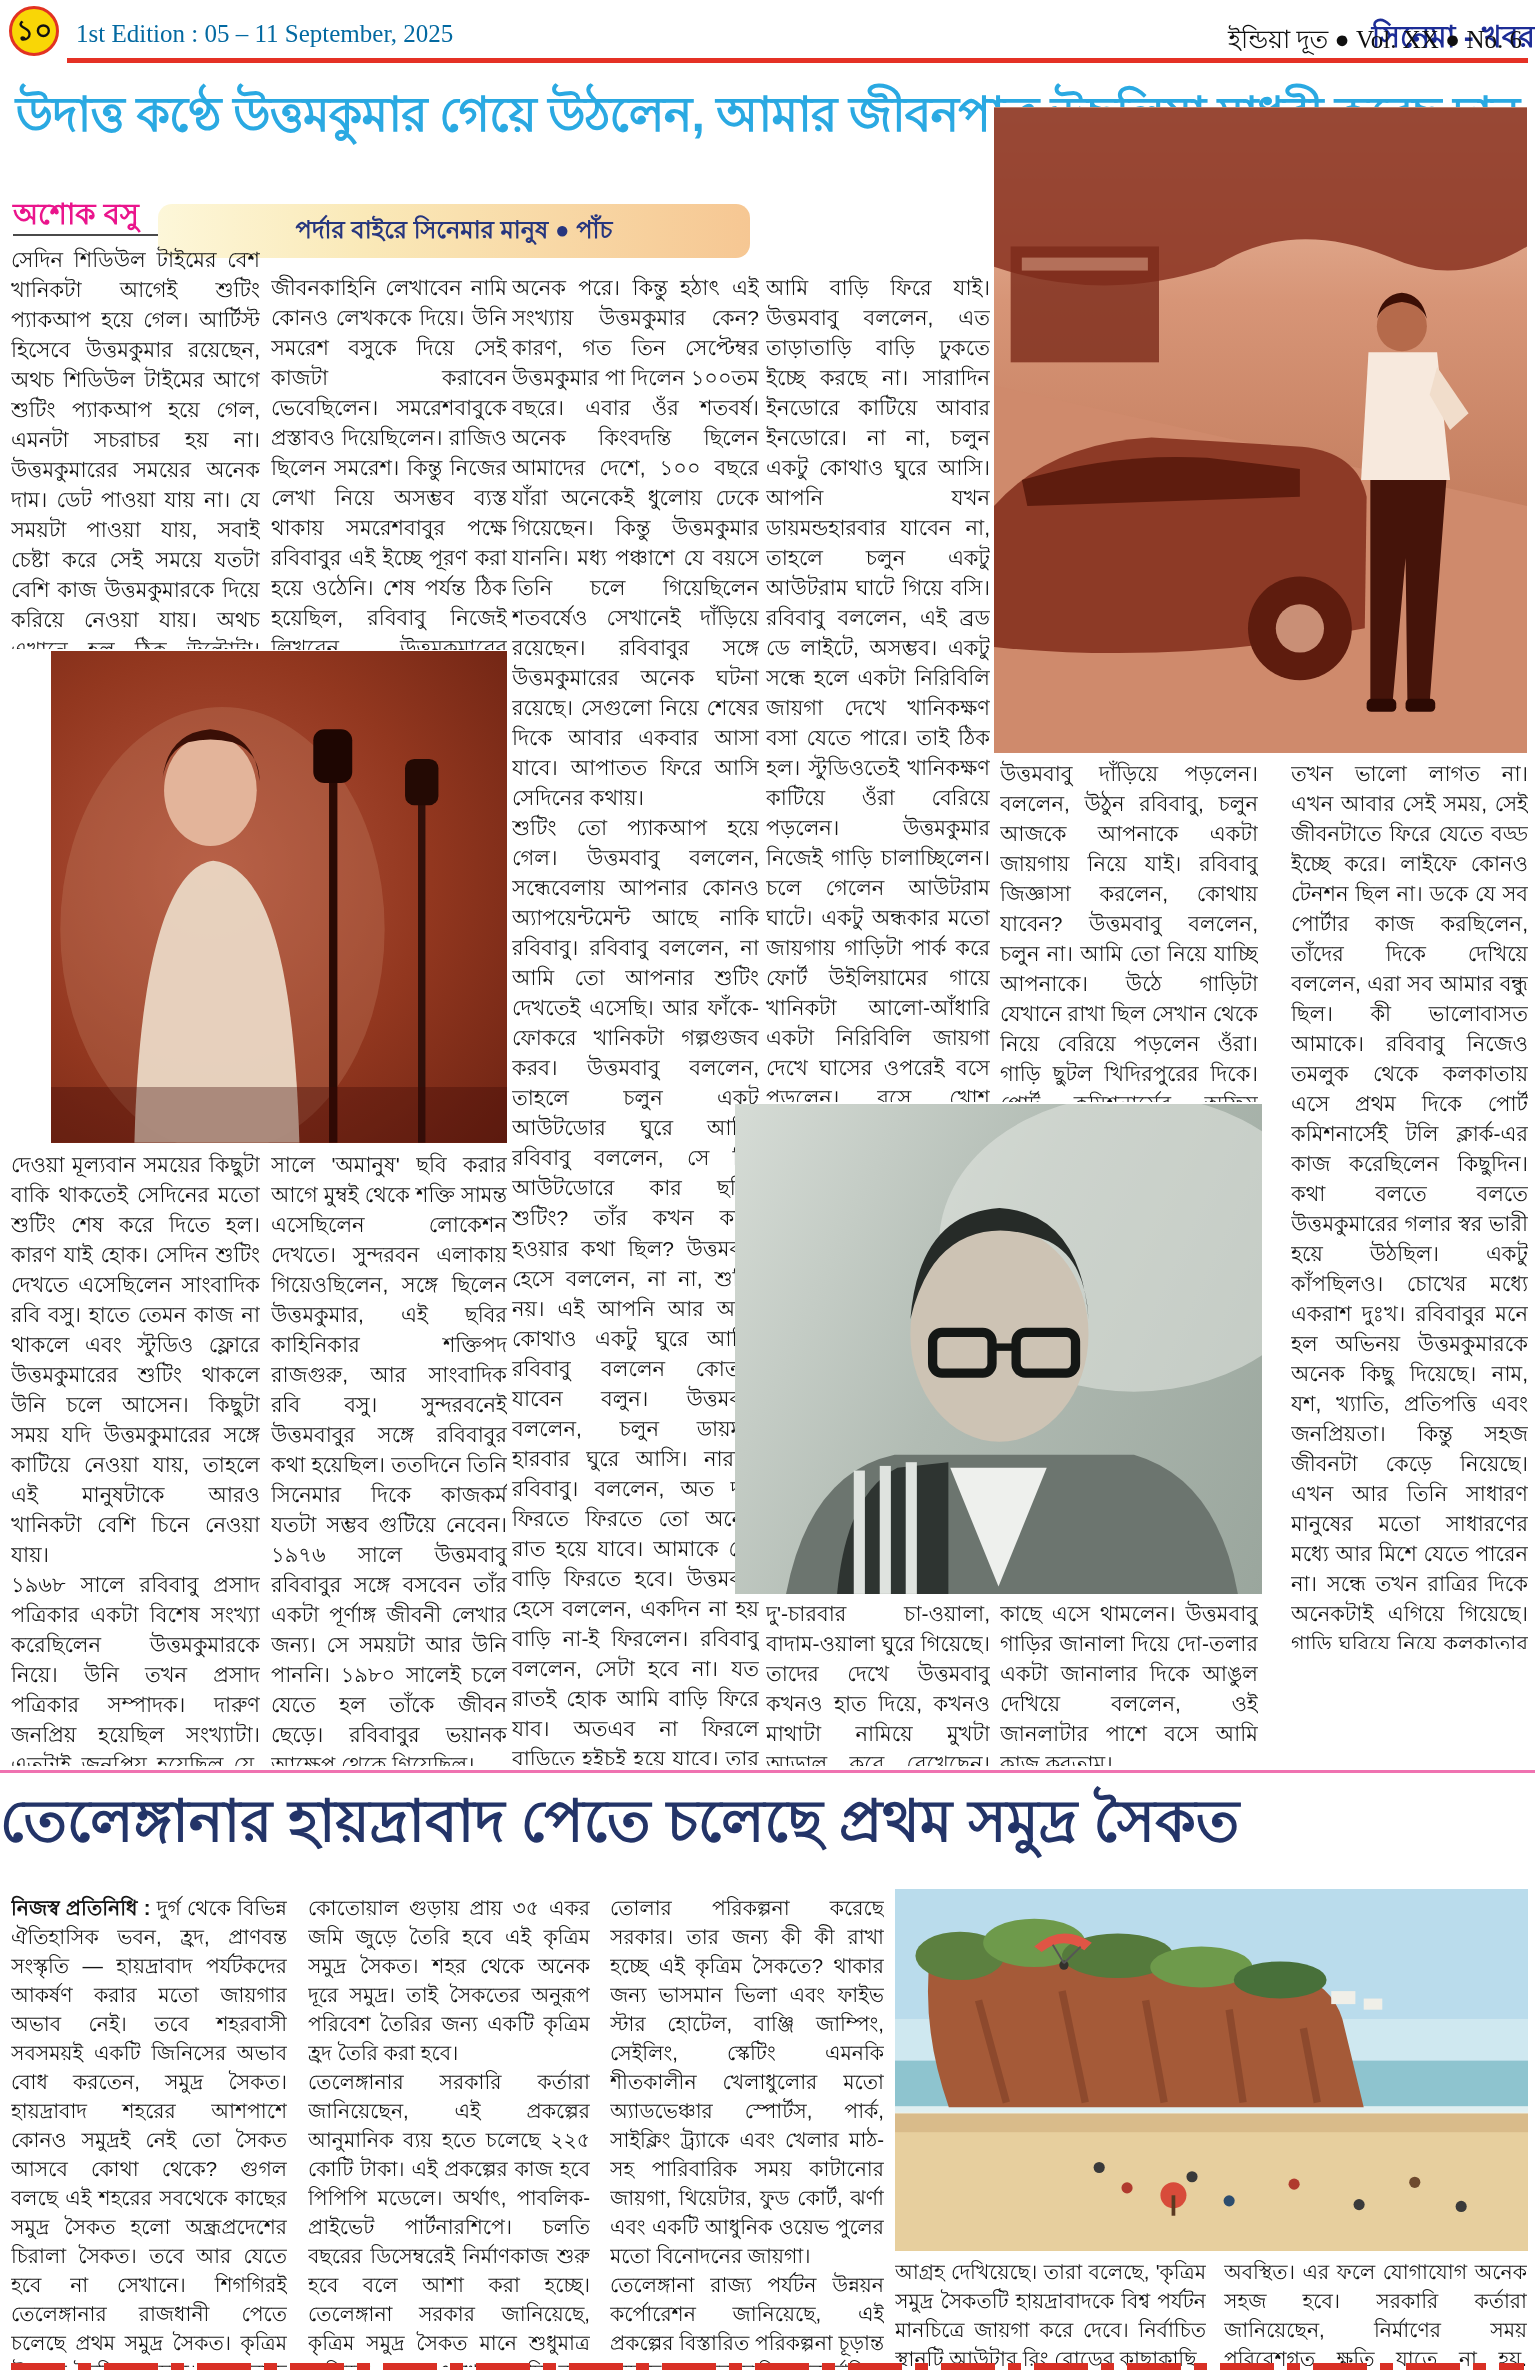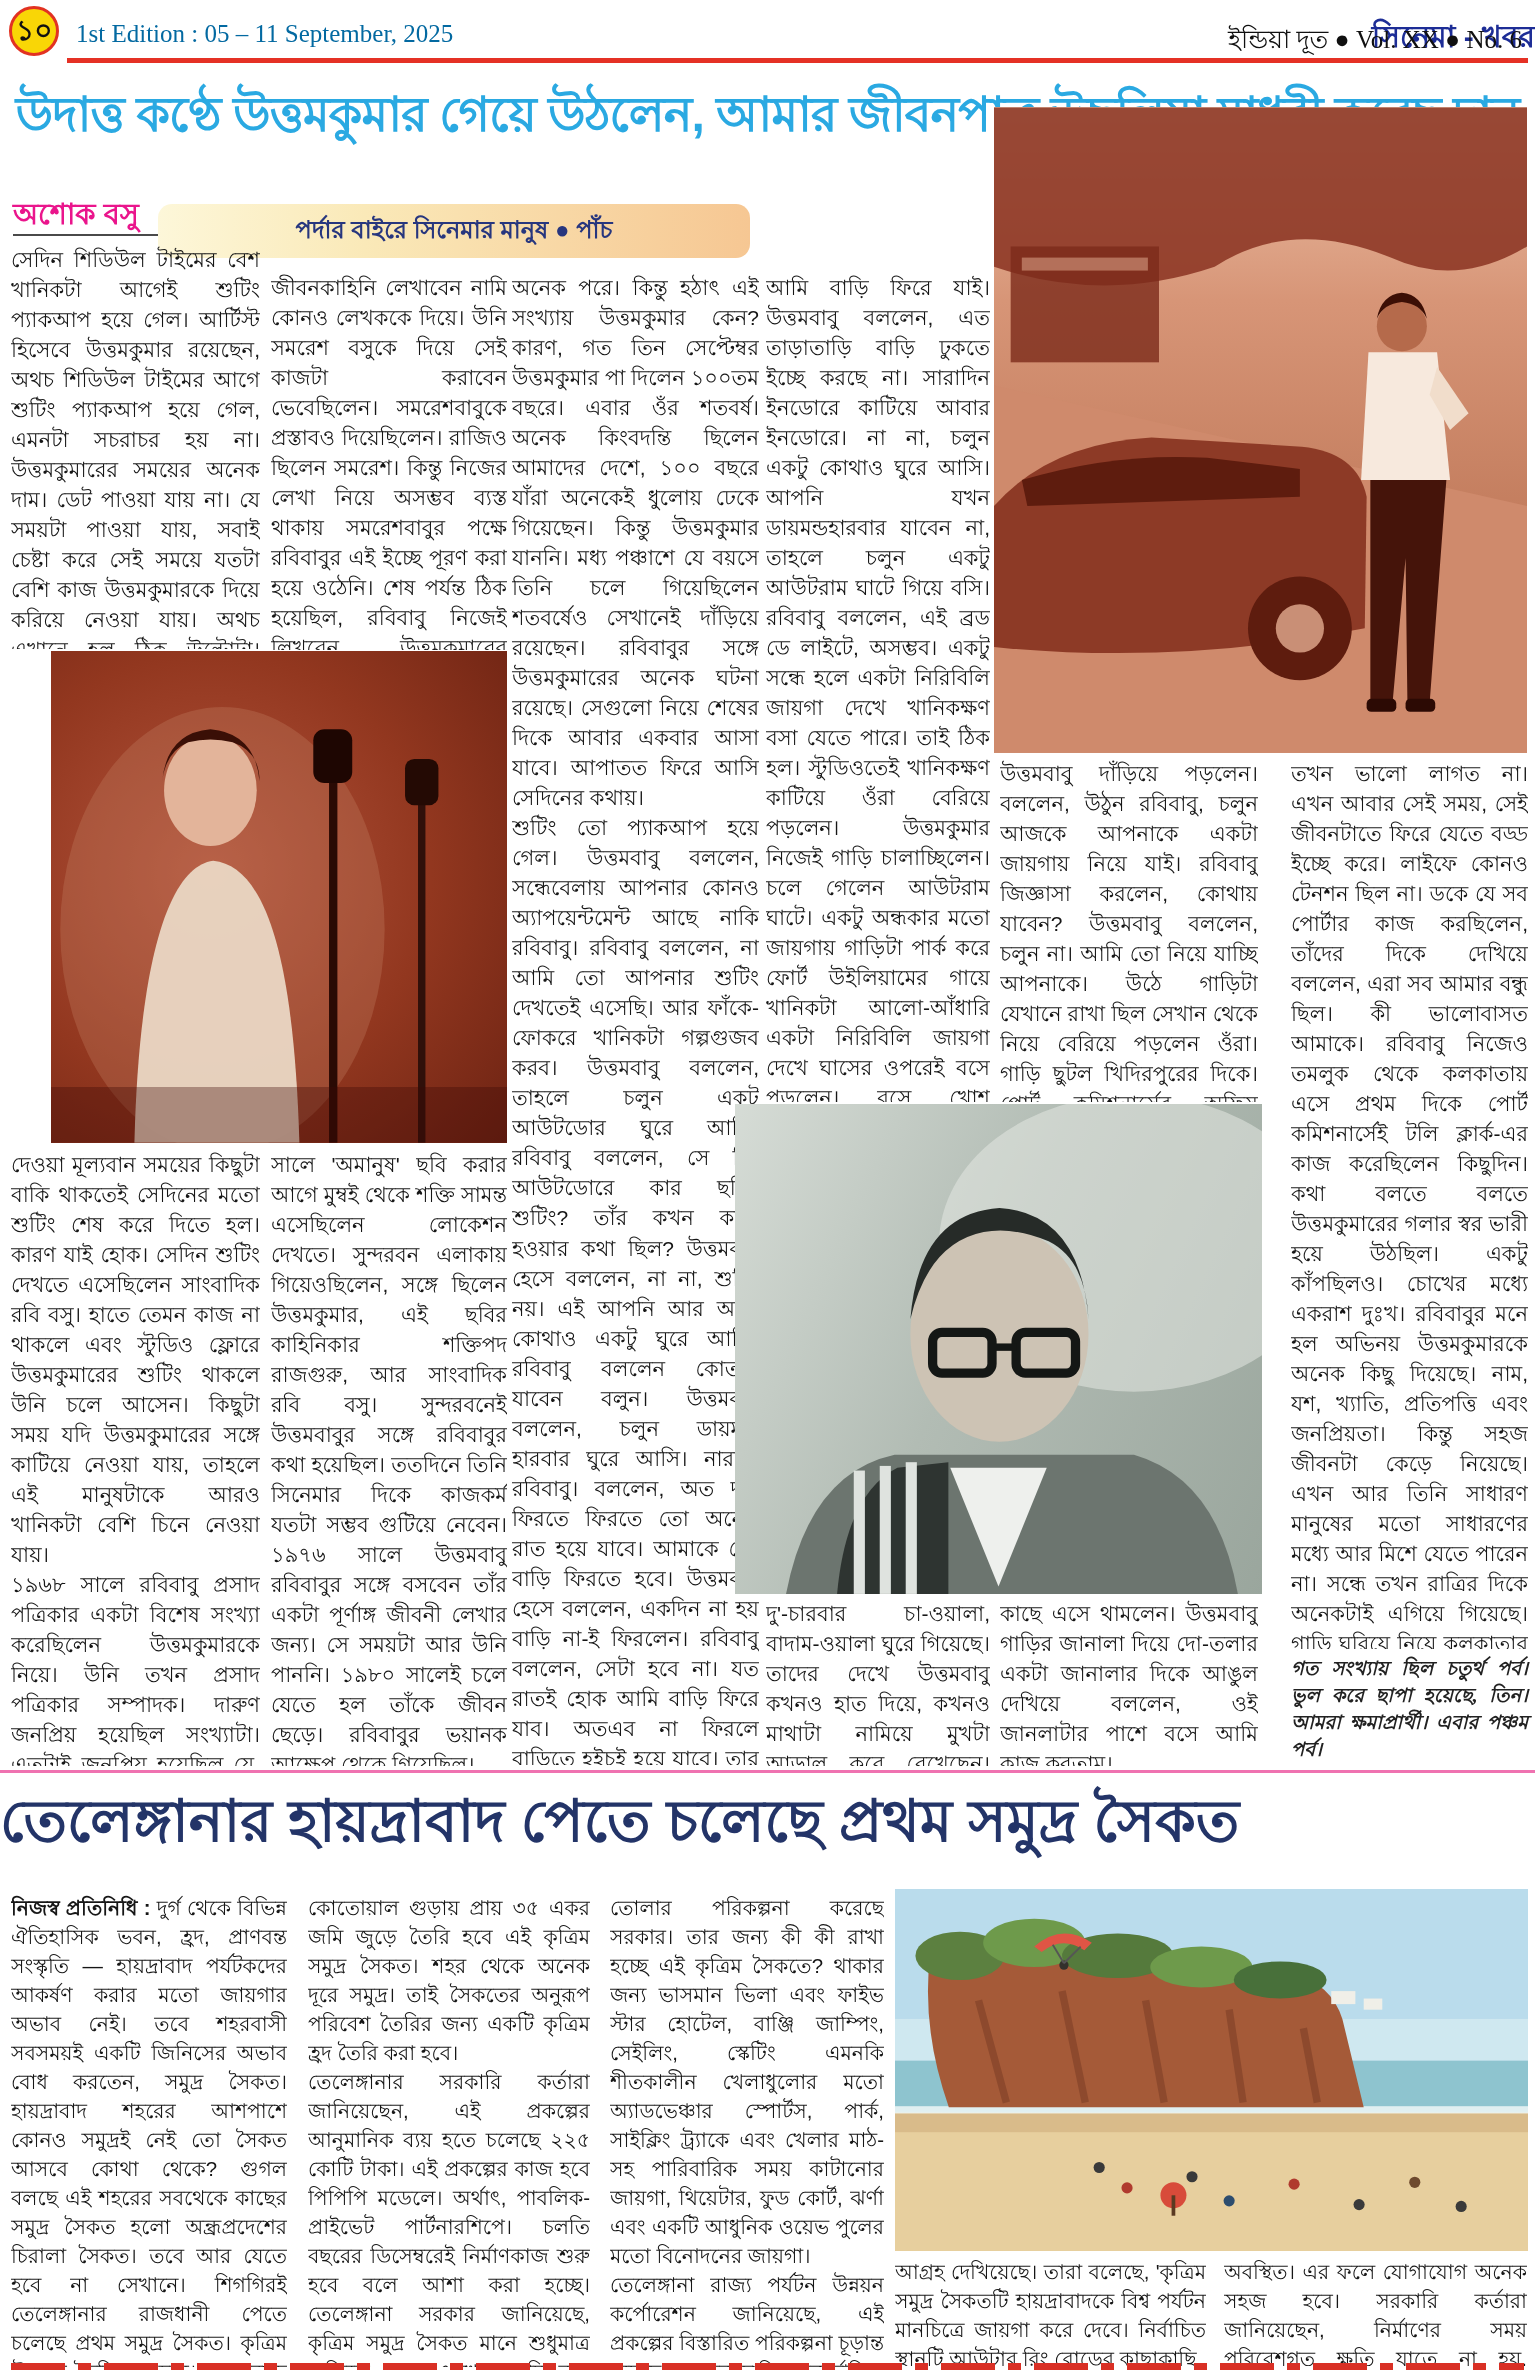--- a/index.html
+++ b/index.html
@@ -88,21 +88,20 @@
 <div class="abs colTxt" style="left:11px;top:1150px;width:249px;height:616px;">দেওয়া মূল্যবান সময়ের কিছুটা বাকি থাকতেই সেদিনের মতো শুটিং শেষ করে দিতে হল। কারণ যাই হোক। সেদিন শুটিং দেখতে এসেছিলেন সাংবাদিক রবি বসু। হাতে তেমন কাজ না থাকলে এবং স্টুডিও ফ্লোরে উত্তমকুমারের শুটিং থাকলে উনি চলে আসেন। কিছুটা সময় যদি উত্তমকুমারের সঙ্গে কাটিয়ে নেওয়া যায়, তাহলে এই মানুষটাকে আরও খানিকটা বেশি চিনে নেওয়া যায়।
 ১৯৬৮ সালে রবিবাবু প্রসাদ পত্রিকার একটা বিশেষ সংখ্যা করেছিলেন উত্তমকুমারকে নিয়ে। উনি তখন প্রসাদ পত্রিকার সম্পাদক। দারুণ জনপ্রিয় হয়েছিল সংখ্যাটা। এতটাই জনপ্রিয় হয়েছিল যে, ওই সংখ্যাটা আবার ছাপতে হয়েছিল। রবিবাবুর একটা পরিকল্পনা ছিল। উত্তমকুমারের</div>
 <div class="abs colTxt" style="left:271px;top:1150px;width:236px;height:616px;">সালে 'অমানুষ' ছবি করার আগে মুম্বই থেকে শক্তি সামন্ত এসেছিলেন লোকেশন দেখতে। সুন্দরবন এলাকায় গিয়েওছিলেন, সঙ্গে ছিলেন উত্তমকুমার, এই ছবির কাহিনিকার শক্তিপদ রাজগুরু, আর সাংবাদিক রবি বসু। সুন্দরবনেই উত্তমবাবুর সঙ্গে রবিবাবুর কথা হয়েছিল। ততদিনে তিনি সিনেমার দিকে কাজকর্ম যতটা সম্ভব গুটিয়ে নেবেন। ১৯৭৬ সালে উত্তমবাবু রবিবাবুর সঙ্গে বসবেন তাঁর একটা পূর্ণাঙ্গ জীবনী লেখার জন্য। সে সময়টা আর উনি পাননি। ১৯৮০ সালেই চলে যেতে হল তাঁকে জীবন ছেড়ে। রবিবাবুর ভয়ানক আক্ষেপ থেকে গিয়েছিল।
 ভেবেছিলাম এই ধারাবাহিকটা পুরনো দিনের অভিনেতা অভিনেত্রীদের নিয়ে শুরু করে এগোব। উত্তমকুমার আসবেন</div>
 <div class="abs colTxt" style="left:1000px;top:759px;width:258px;height:343px;">উত্তমবাবু দাঁড়িয়ে পড়লেন। বললেন, উঠুন রবিবাবু, চলুন আজকে আপনাকে একটা জায়গায় নিয়ে যাই। রবিবাবু জিজ্ঞাসা করলেন, কোথায় যাবেন? উত্তমবাবু বললেন, চলুন না। আমি তো নিয়ে যাচ্ছি আপনাকে। উঠে গাড়িটা যেখানে রাখা ছিল সেখান থেকে নিয়ে বেরিয়ে পড়লেন ওঁরা। গাড়ি ছুটল খিদিরপুরের দিকে। পোর্ট কমিশনার্সের অফিস বাড়িটার</div>
 <div class="abs colTxt" style="left:766px;top:1599px;width:224px;height:167px;">দু'-চারবার চা-ওয়ালা, বাদাম-ওয়ালা ঘুরে গিয়েছে। তাদের দেখে উত্তমবাবু কখনও হাত দিয়ে, কখনও মাথাটা নামিয়ে মুখটা আড়াল করে রেখেছেন। হঠাৎ</div>
 <div class="abs colTxt" style="left:1000px;top:1599px;width:258px;height:167px;">কাছে এসে থামলেন। উত্তমবাবু গাড়ির জানালা দিয়ে দো-তলার একটা জানালার দিকে আঙুল দেখিয়ে বললেন, ওই জানলাটার পাশে বসে আমি কাজ করতাম।</div>
 
 <div class="abs" style="left:1291px;top:759px;width:237px;height:1011px;">
   <div class="colTxt" style="height:890px;">তখন ভালো লাগত না। এখন আবার সেই সময়, সেই জীবনটাতে ফিরে যেতে বড্ড ইচ্ছে করে। লাইফে কোনও টেনশন ছিল না। ডকে যে সব পোর্টার কাজ করছিলেন, তাঁদের দিকে দেখিয়ে বললেন, এরা সব আমার বন্ধু ছিল। কী ভালোবাসত আমাকে। রবিবাবু নিজেও তমলুক থেকে কলকাতায় এসে প্রথম দিকে পোর্ট কমিশনার্সেই টলি ক্লার্ক-এর কাজ করেছিলেন কিছুদিন। কথা বলতে বলতে উত্তমকুমারের গলার স্বর ভারী হয়ে উঠছিল। একটু কাঁপছিলও। চোখের মধ্যে একরাশ দুঃখ। রবিবাবুর মনে হল অভিনয় উত্তমকুমারকে অনেক কিছু দিয়েছে। নাম, যশ, খ্যাতি, প্রতিপত্তি এবং জনপ্রিয়তা। কিন্তু সহজ জীবনটা কেড়ে নিয়েছে। এখন আর তিনি সাধারণ মানুষের মতো সাধারণের মধ্যে আর মিশে যেতে পারেন না। সন্ধে তখন রাত্রির দিকে অনেকটাই এগিয়ে গিয়েছে। গাড়ি ঘুরিয়ে নিয়ে কলকাতার দিকে ফিরতে লাগলেন ওঁরা। ফাঁকা রাস্তা। হেস্টিংস-এর ওপর দিয়ে গাড়ি ফিরছে। উত্তমকুমার উদাত্ত কণ্ঠে গেয়ে উঠলেন, আমার জীবনপাত্র উছলিয়া মাধুরী করেছ দান।</div>
-  <div class="note">গত সংখ্যায় ছিল চতুর্থ পর্ব। ভুল করে ছাপা হয়েছে, তিন। আমরা ক্ষমাপ্রার্থী। এবার পঞ্চম পর্ব।</div>
 </div>
 
 <div class="abs photo photoA" style="left:51px;top:651px;width:456px;height:492px;">
   <svg width="456" height="492" viewBox="0 0 492 530">
     <ellipse cx="185" cy="300" rx="175" ry="240" fill="#c07a5e" opacity="0.35"></ellipse>
     <path d="M90,530 C95,330 128,232 175,226 C232,232 262,330 268,530 Z" fill="#ead7c4" opacity="0.95"></path>
     <ellipse cx="172" cy="150" rx="50" ry="60" fill="#e3b49a"></ellipse>
     <path d="M120,140 Q125,88 172,84 Q220,88 225,140 Q225,108 196,98 Q172,92 148,98 Q124,108 120,140 Z" fill="#3a0f06"></path>
     <rect x="300" y="122" width="9" height="408" fill="#2a0a04"></rect>
     <rect x="283" y="84" width="42" height="58" rx="12" fill="#1e0602"></rect>

